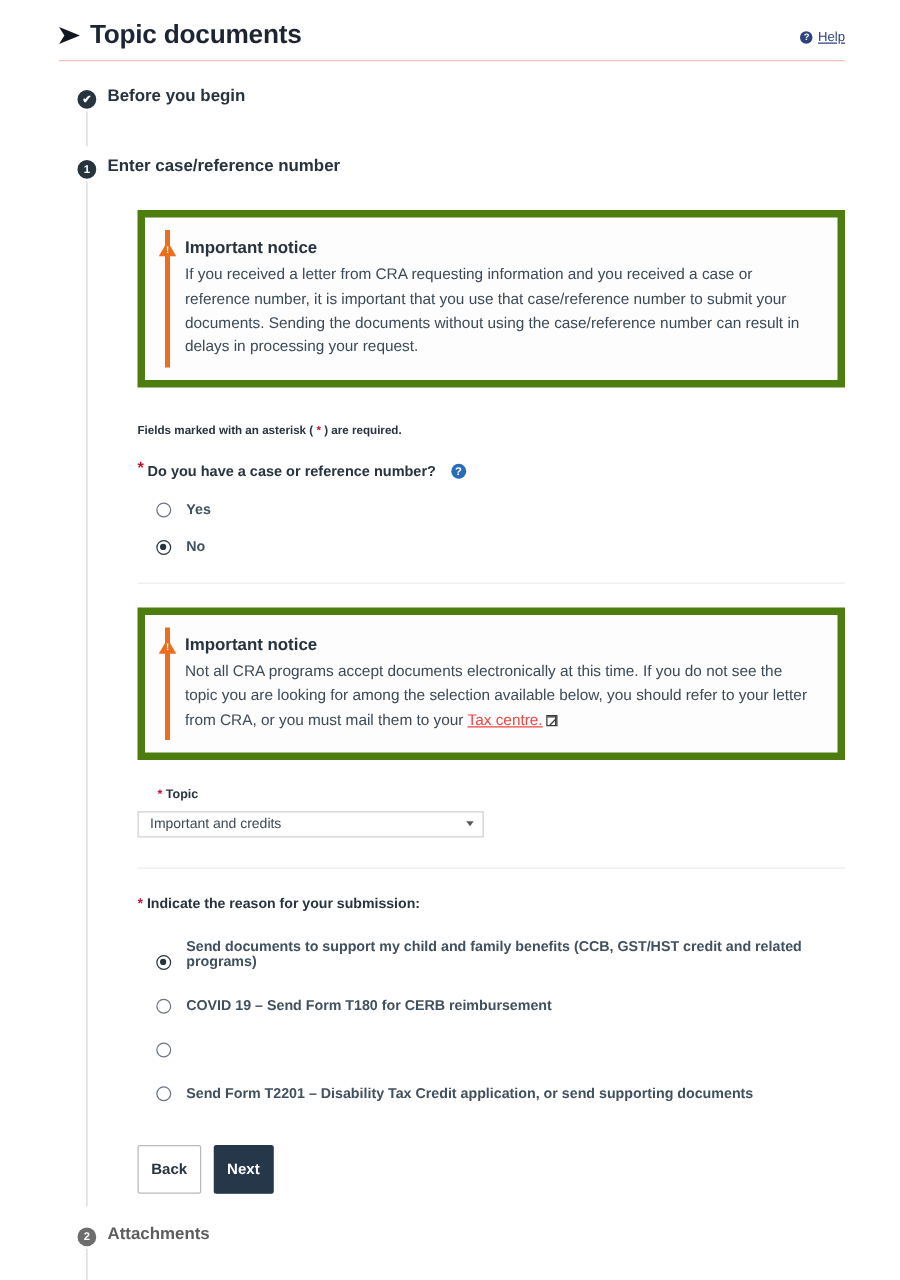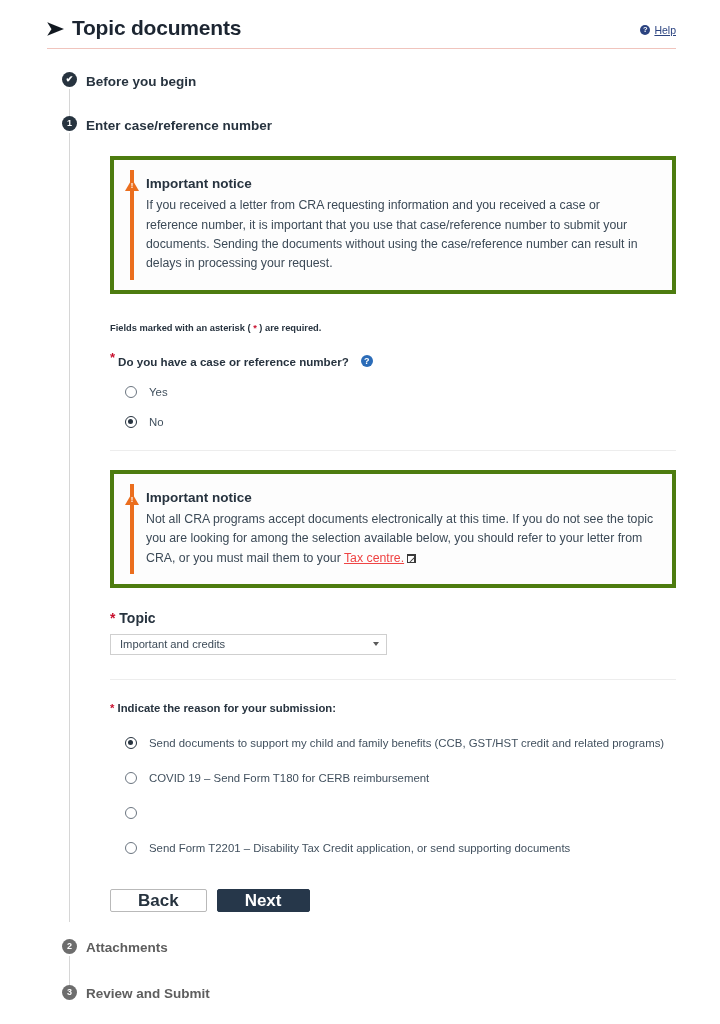--- a/index.html
+++ b/index.html
@@ -76,22 +76,23 @@
 
   
   .steps { margin: 0 44px 0 62px; position: relative; }
   .step {
     position: relative;
     padding-left: 24px;
     min-height: 24px;
   }
   .step-head {
     display: flex;
-    align-items: center;
+    align-items: flex-start;
     height: 24px;
+    margin-top: 12px;
   }
   .step-bullet {
     position: absolute;
     left: 0; top: 3px;
     width: 15px; height: 15px;
     border-radius: 50%;
     background: #27333f;
     color: #ffffff;
     font-size: 9px;
     font-weight: 700;
@@ -115,21 +116,21 @@
 
   
   .step.s0 { margin-top: 20px; padding-bottom: 20px; }
   .step.s1 { padding-bottom: 6px; }
   .step.s2 { margin-top: 18px; padding-bottom: 22px; }
   .step.s3 { margin-top: 0; padding-bottom: 10px; }
 
   
   .notice {
     position: relative;
-    border: 4px solid #4d7c0f;
+    border: 6px solid #4d7c0f;
     background: #fdfdfd;
     margin: 19px 0 0 24px;
     padding: 16px 18px 16px 32px;
   }
   .notice-bar {
     position: absolute;
     left: 16px; top: 10px; bottom: 10px;
     width: 4px;
     background: #eb6e1e;
   }
@@ -228,24 +229,25 @@
     color: #fff;
     font-size: 9px;
     font-weight: 700;
     line-height: 12px;
     text-align: center;
     margin-left: 6px;
   }
 
   .radio-row {
     display: flex;
-    align-items: flex-start;
+    align-items: flex-end;
     gap: 12px;
     margin-top: 18px;
     padding-left: 15px;
+    font-weight: bold;
   }
   .radio {
     width: 12px; height: 12px;
     border-radius: 50%;
     border: 1.3px solid #6b7580;
     background: #fff;
     flex: 0 0 auto;
     position: relative;
   }
   .radio.checked { border-color: #27333f; border-width: 1.5px; }
@@ -263,24 +265,24 @@
   }
 
   .divider {
     height: 1px;
     background: #ededed;
     margin: 22px 0 0 24px;
   }
   .divider.d2 { margin-top: 24px; }
 
   .select-label {
-    font-size: 14px;
-    font-weight: 700;
-    color: #27333f;
-    margin: 22px 0 0 0;
+    font-size: 10px;
+    font-weight: 700;
+    color: #27333f;
+    margin: 22px 0 0 16px;
   }
   .select-box {
     margin-top: 8px;
     width: 277px;
     height: 21px;
     border: 1px solid #cfcfcf;
     background: #fff;
     display: flex;
     align-items: center;
     justify-content: space-between;
@@ -304,24 +306,24 @@
   .reason-list { margin-top: 4px; }
   .reason-list .radio-row { margin-top: 23px; }
 
   .btn-row {
     display: flex;
     gap: 10px;
     margin: 35px 0 0 0;
     padding-left: 0;
   }
   .btn {
-    font-size: 17px;
-    font-weight: 700;
-    padding: 0 27px;
-    height: 23px;
+    font-size: 12px;
+    font-weight: 700;
+    padding: 0 10px;
+    height: 39px;
     line-height: 21px;
     border-radius: 2px;
     cursor: pointer;
   }
   .btn-back {
     background: #ffffff;
     border: 1px solid #b9b9b9;
     color: #27333f;
   }
   .btn-next {

